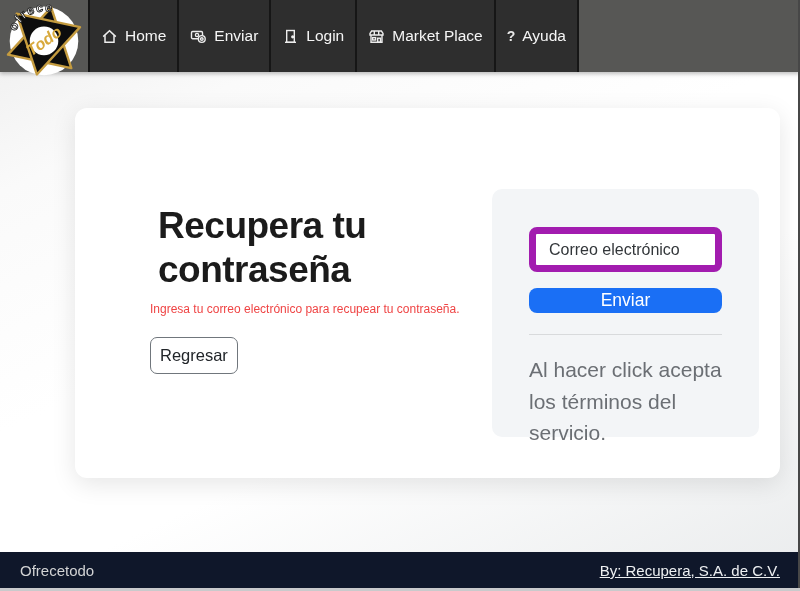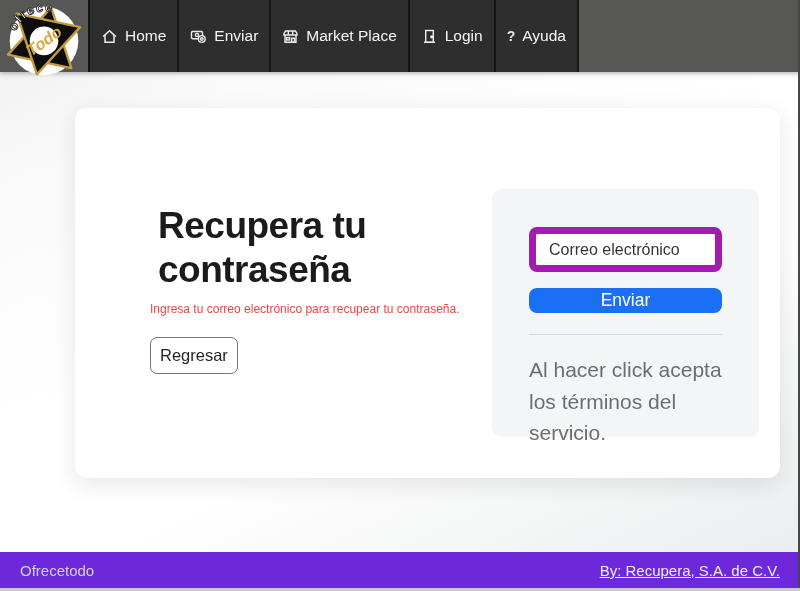--- a/index.html
+++ b/index.html
@@ -65,21 +65,21 @@
     margin-top:16px; width:100%; height:25px; background:#1a6ff5;
     border:none; border-radius:8px; color:#ffffff; font-size:17.5px;
     cursor:pointer; font-family:"Liberation Sans", sans-serif;
   }
   .form-divider { margin:21px 0 0 0; border:none; border-top:1px solid #d8dadc; }
   .terms { margin:19px 0 0 0; font-size:21px; line-height:1.5; color:#6b6f74; }
 
   
   .footer {
     position:absolute; left:0; bottom:3px; width:800px; height:36px;
-    background:#6d28d9; display:flex; align-items:center;
+    background:#0f172a; display:flex; align-items:center;
     justify-content:space-between; padding:0 20px; z-index:20;
   }
   .footer-brand { color:#d2d3d4; font-size:15px; }
   .footer-link { color:#eef0f2; font-size:15px; text-decoration:underline; cursor:pointer; }
   .bottom-strip { position:absolute; left:0; bottom:0; width:800px; height:3px; background:#c9cacc; z-index:21; }
   .right-border { position:absolute; top:0; right:0; width:2px; height:588px; background:#474747; z-index:30; }
 </style>
 </head>
 <body>
 
@@ -121,39 +121,39 @@
           <circle cx="11.8" cy="11" r="3.4" fill="#2e2e2e"></circle>
           <circle cx="11.8" cy="11" r="1.3"></circle>
         </svg>
       </span>
       <span>Enviar</span>
     </div>
 
     <div class="nav-item">
       <span class="ico">
         <svg width="17" height="17" viewBox="0 0 17 17" fill="none" stroke="#ededed" stroke-width="1.4">
+          <rect x="4.7" y="2.5" width="7.6" height="11.8"></rect>
+          <circle cx="10.7" cy="8.8" r="0.9" fill="#ededed"></circle>
+          <path d="M3 14.3 H14"></path>
+        </svg>
+      </span>
+      <span>Login</span>
+    </div>
+
+    <div class="nav-item">
+      <span class="ico">
+        <svg width="17" height="17" viewBox="0 0 17 17" fill="none" stroke="#ededed" stroke-width="1.4">
           <path d="M2 7 V5.4 L3.6 3 H13.4 L15 5.4 V7 Z"></path>
           <path d="M6.3 3 V7 M10.7 3 V7"></path>
           <path d="M3 7 V14.3 H14 V7"></path>
           <rect x="9.7" y="10.2" width="2.8" height="4.1"></rect>
           <rect x="4.6" y="9.6" width="3" height="2.4"></rect>
         </svg>
       </span>
       <span>Market Place</span>
-    </div>
-
-    <div class="nav-item">
-      <span class="ico">
-        <svg width="17" height="17" viewBox="0 0 17 17" fill="none" stroke="#ededed" stroke-width="1.4">
-          <rect x="4.7" y="2.5" width="7.6" height="11.8"></rect>
-          <circle cx="10.7" cy="8.8" r="0.9" fill="#ededed"></circle>
-          <path d="M3 14.3 H14"></path>
-        </svg>
-      </span>
-      <span>Login</span>
     </div>
 
     <div class="nav-item">
       <span class="ico qmark">?</span>
       <span>Ayuda</span>
     </div>
 
   </div>
 </div>
 

